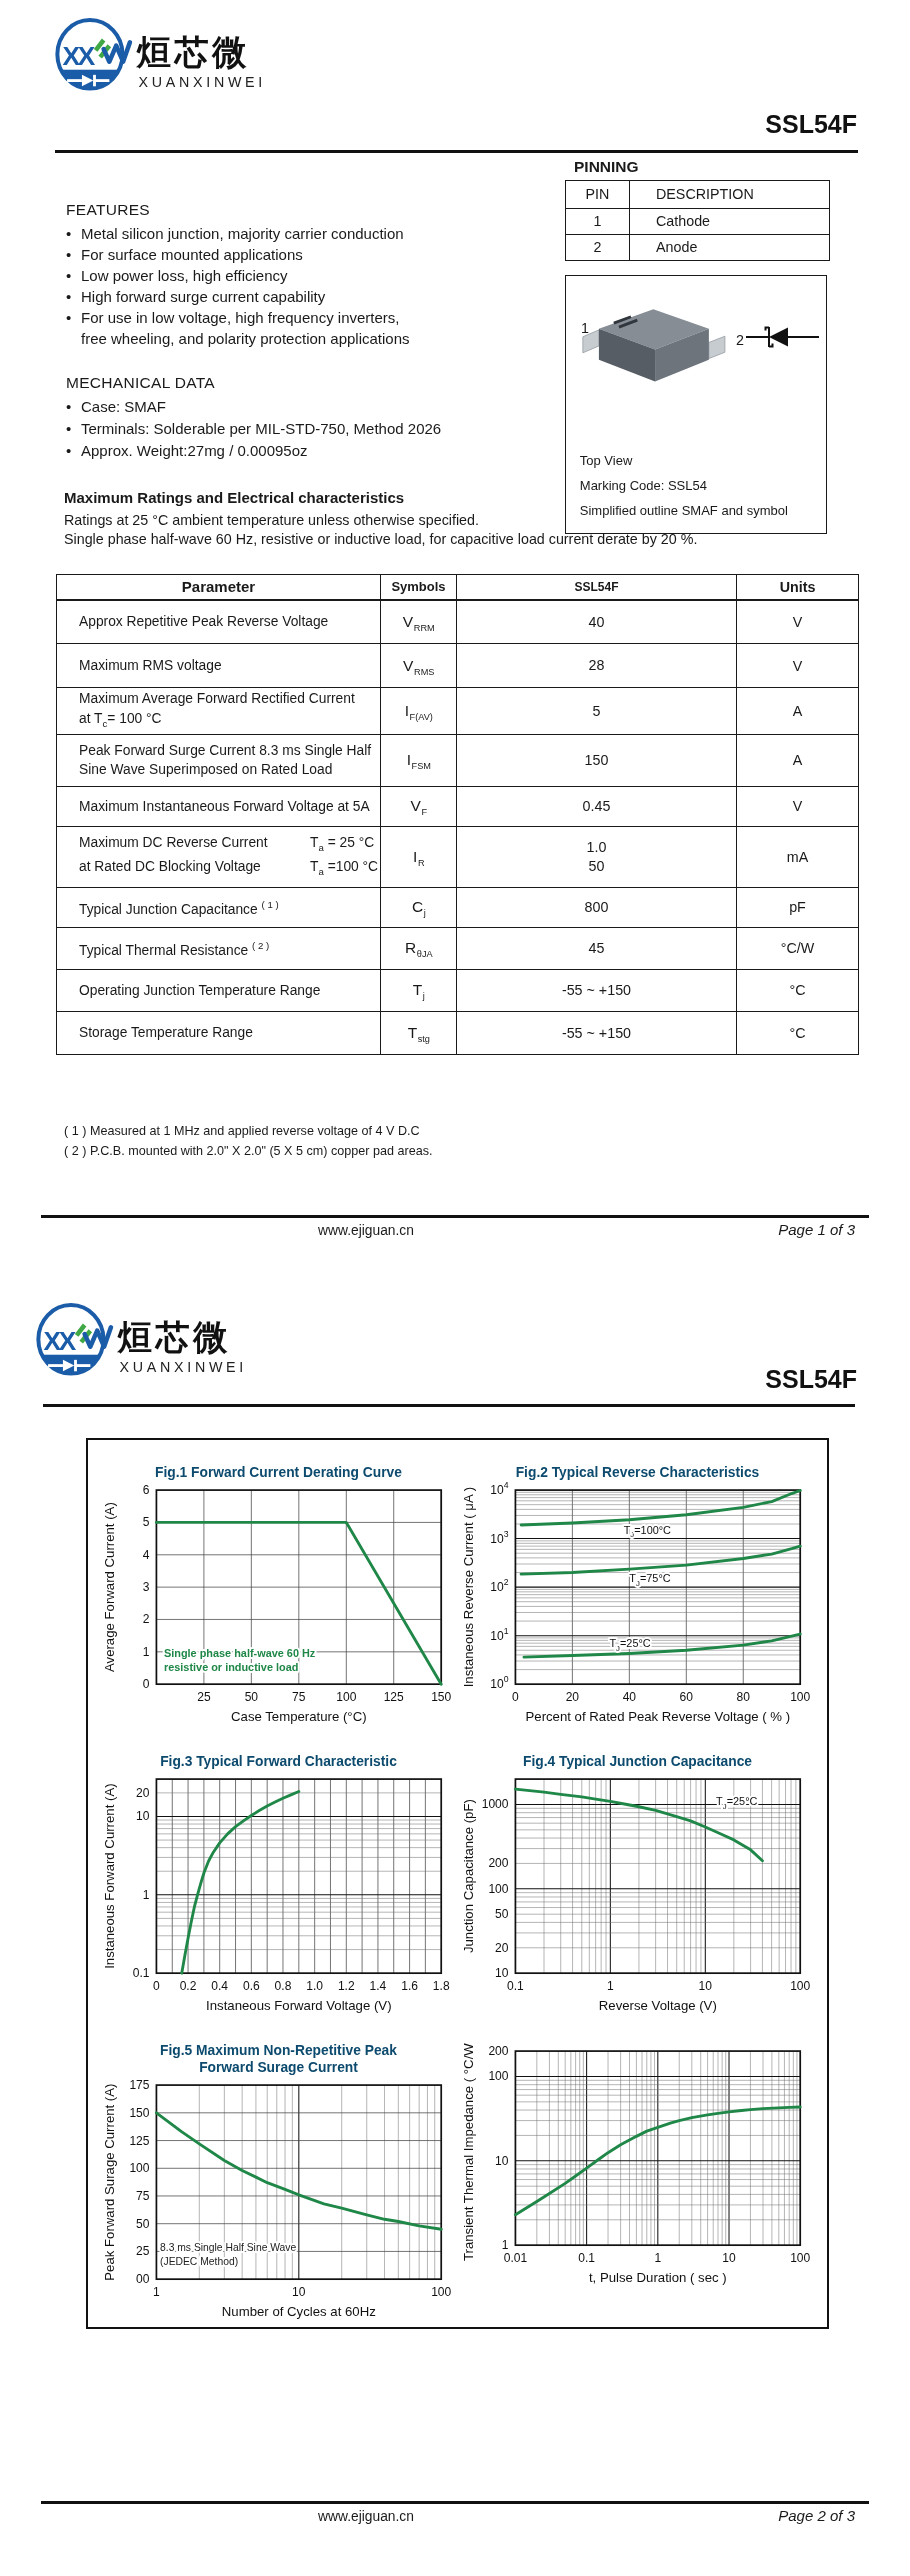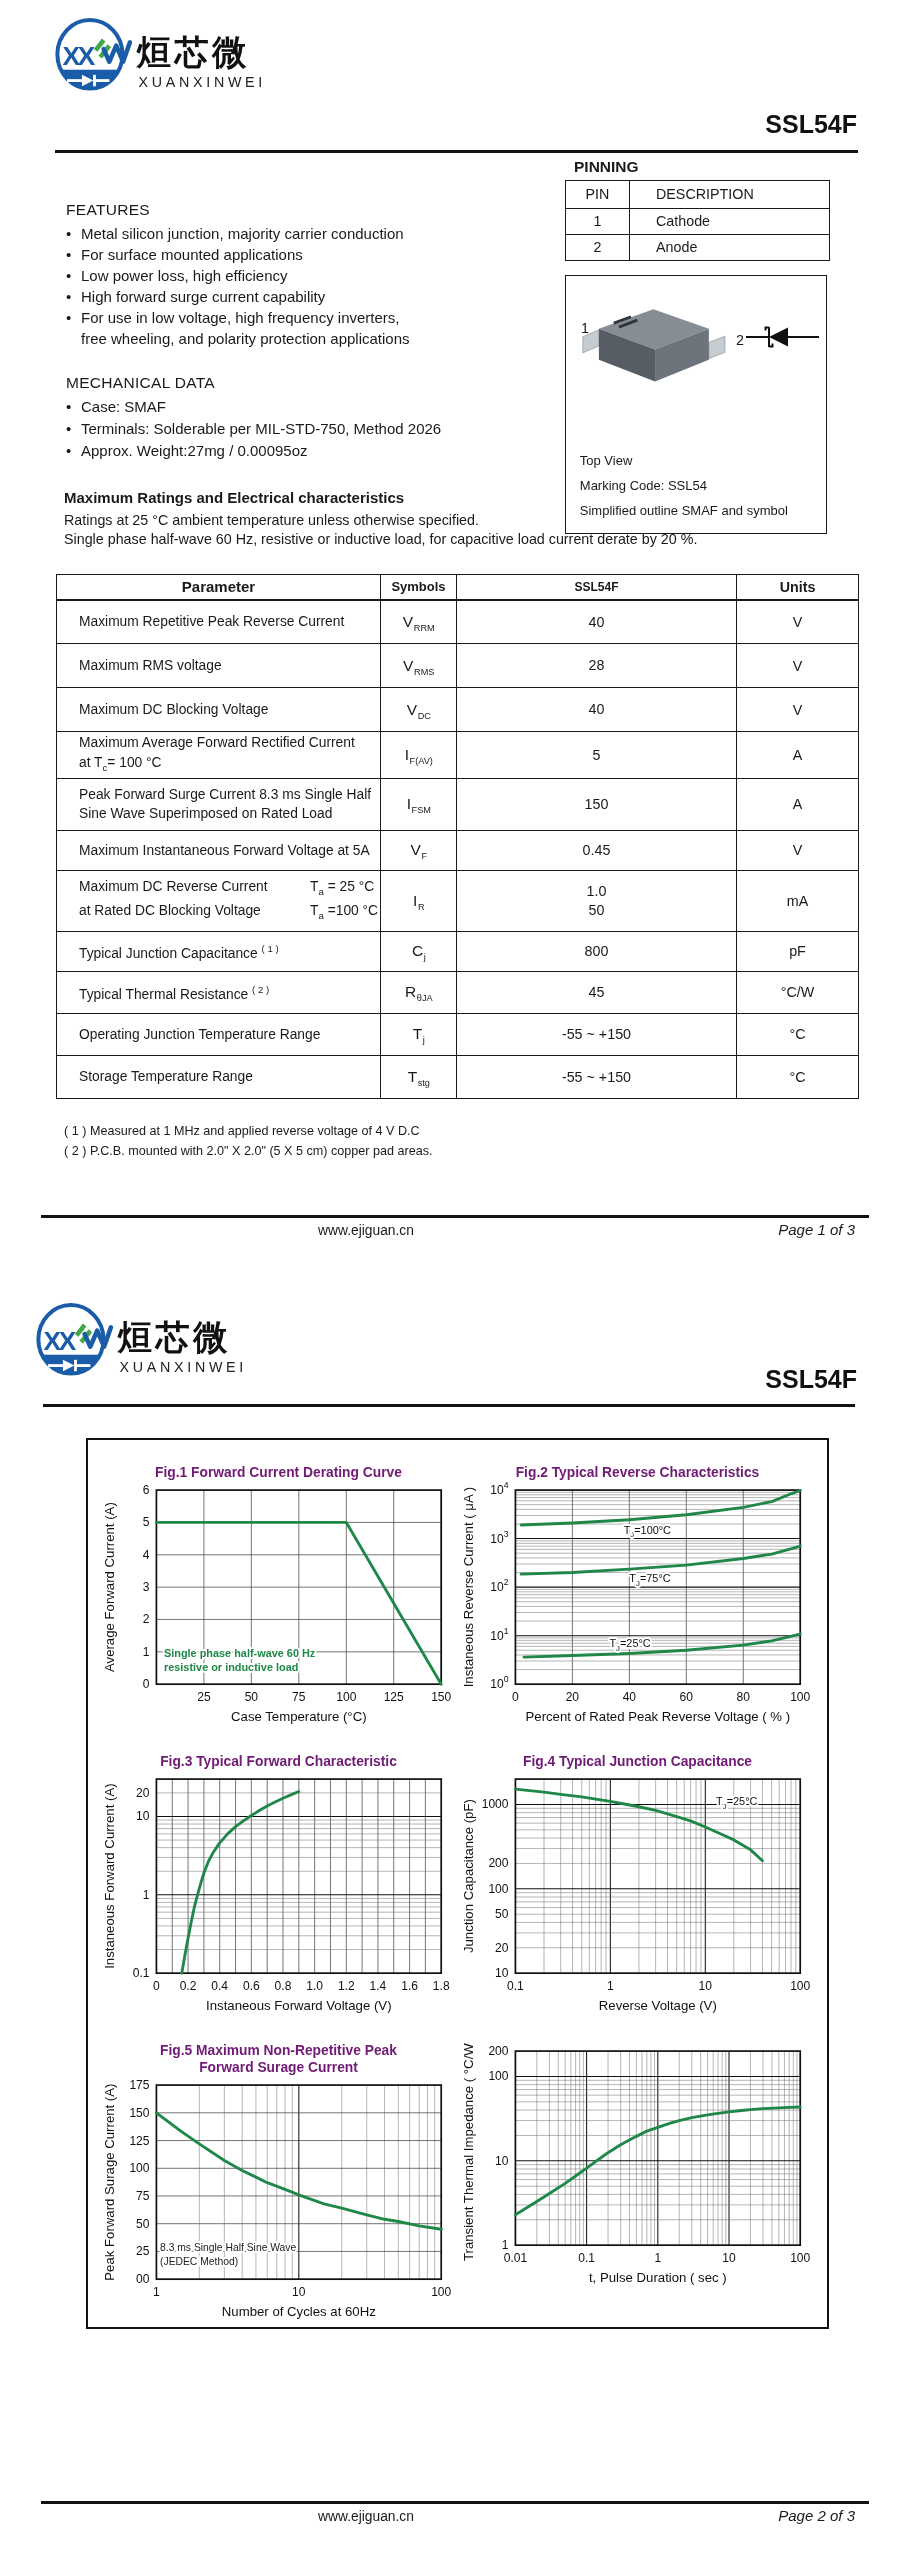--- a/index.html
+++ b/index.html
@@ -35,21 +35,21 @@
   td.sym{text-align:center;font-size:15.5px;}
   td.sym .symsub{font-size:9.2px;position:relative;top:4px;left:0.6px;}
   td.val{text-align:center;font-size:14.3px;line-height:18.4px;}
   td.unit{text-align:center;font-size:14.3px;}
   .footnote{font-size:12.6px;line-height:19.5px;}
   .footer-site{position:absolute;left:0;width:732px;text-align:center;font-size:13.8px;}
   .footer-page{position:absolute;right:55px;font-size:15px;font-style:italic;margin-left:44px;}
   
   .chart-box{position:absolute;border:2.3px solid #111;background:#fff;}
   .fig{position:absolute;width:359px;}
-  .fig-titles{text-align:center;font-size:13.8px;font-weight:bold;line-height:17px;color:#701a75;}
+  .fig-titles{text-align:center;font-size:13.8px;font-weight:bold;line-height:17px;color:#0c4a6e;}
   #fig6 .fig-titles{padding-top:16px;}
   .fig-plot{margin-top:1.1px;}
 </style>
 </head>
 <body>
 
 <div class="sheet">
 
   <div class="abs logo-slot" style="left:53px;top:16px;"><svg width="235" height="80" viewBox="0 0 410 140">
      <defs>
@@ -153,45 +153,35 @@
         <tr style="height:25px">
     <th class="th-param">Parameter</th>
     <th class="th-sym">Symbols</th>
     <th class="th-dev">SSL54F</th>
     <th class="th-unit">Units</th>
         </tr>
       </thead>
       <tbody>
         <tr style="height:44px">
       <td class="param">
-            <div class="pline">Maximum Repetitive Peak Reverse Current</div>
+            <div class="pline">Approx Repetitive Peak Reverse Voltage</div>
           </td>
       <td class="sym"><span class="symmain">V</span><span class="symsub">RRM</span></td>
       <td class="val">
             <div>40</div>
           </td>
       <td class="unit">V</td>
         </tr>
         <tr style="height:44px">
       <td class="param">
             <div class="pline">Maximum RMS voltage</div>
           </td>
       <td class="sym"><span class="symmain">V</span><span class="symsub">RMS</span></td>
       <td class="val">
             <div>28</div>
-          </td>
-      <td class="unit">V</td>
-        </tr>
-        <tr style="height:44px">
-      <td class="param">
-            <div class="pline">Maximum DC Blocking Voltage</div>
-          </td>
-      <td class="sym"><span class="symmain">V</span><span class="symsub">DC</span></td>
-      <td class="val">
-            <div>40</div>
           </td>
       <td class="unit">V</td>
         </tr>
         <tr style="height:44px">
       <td class="param">
             <div class="pline">Maximum Average Forward Rectified Current</div>
             <div class="pline">at T<sub style="font-size:70%">c</sub>= 100 °C</div>
           </td>
       <td class="sym"><span class="symmain">I</span><span class="symsub">F(AV)</span></td>
       <td class="val">

